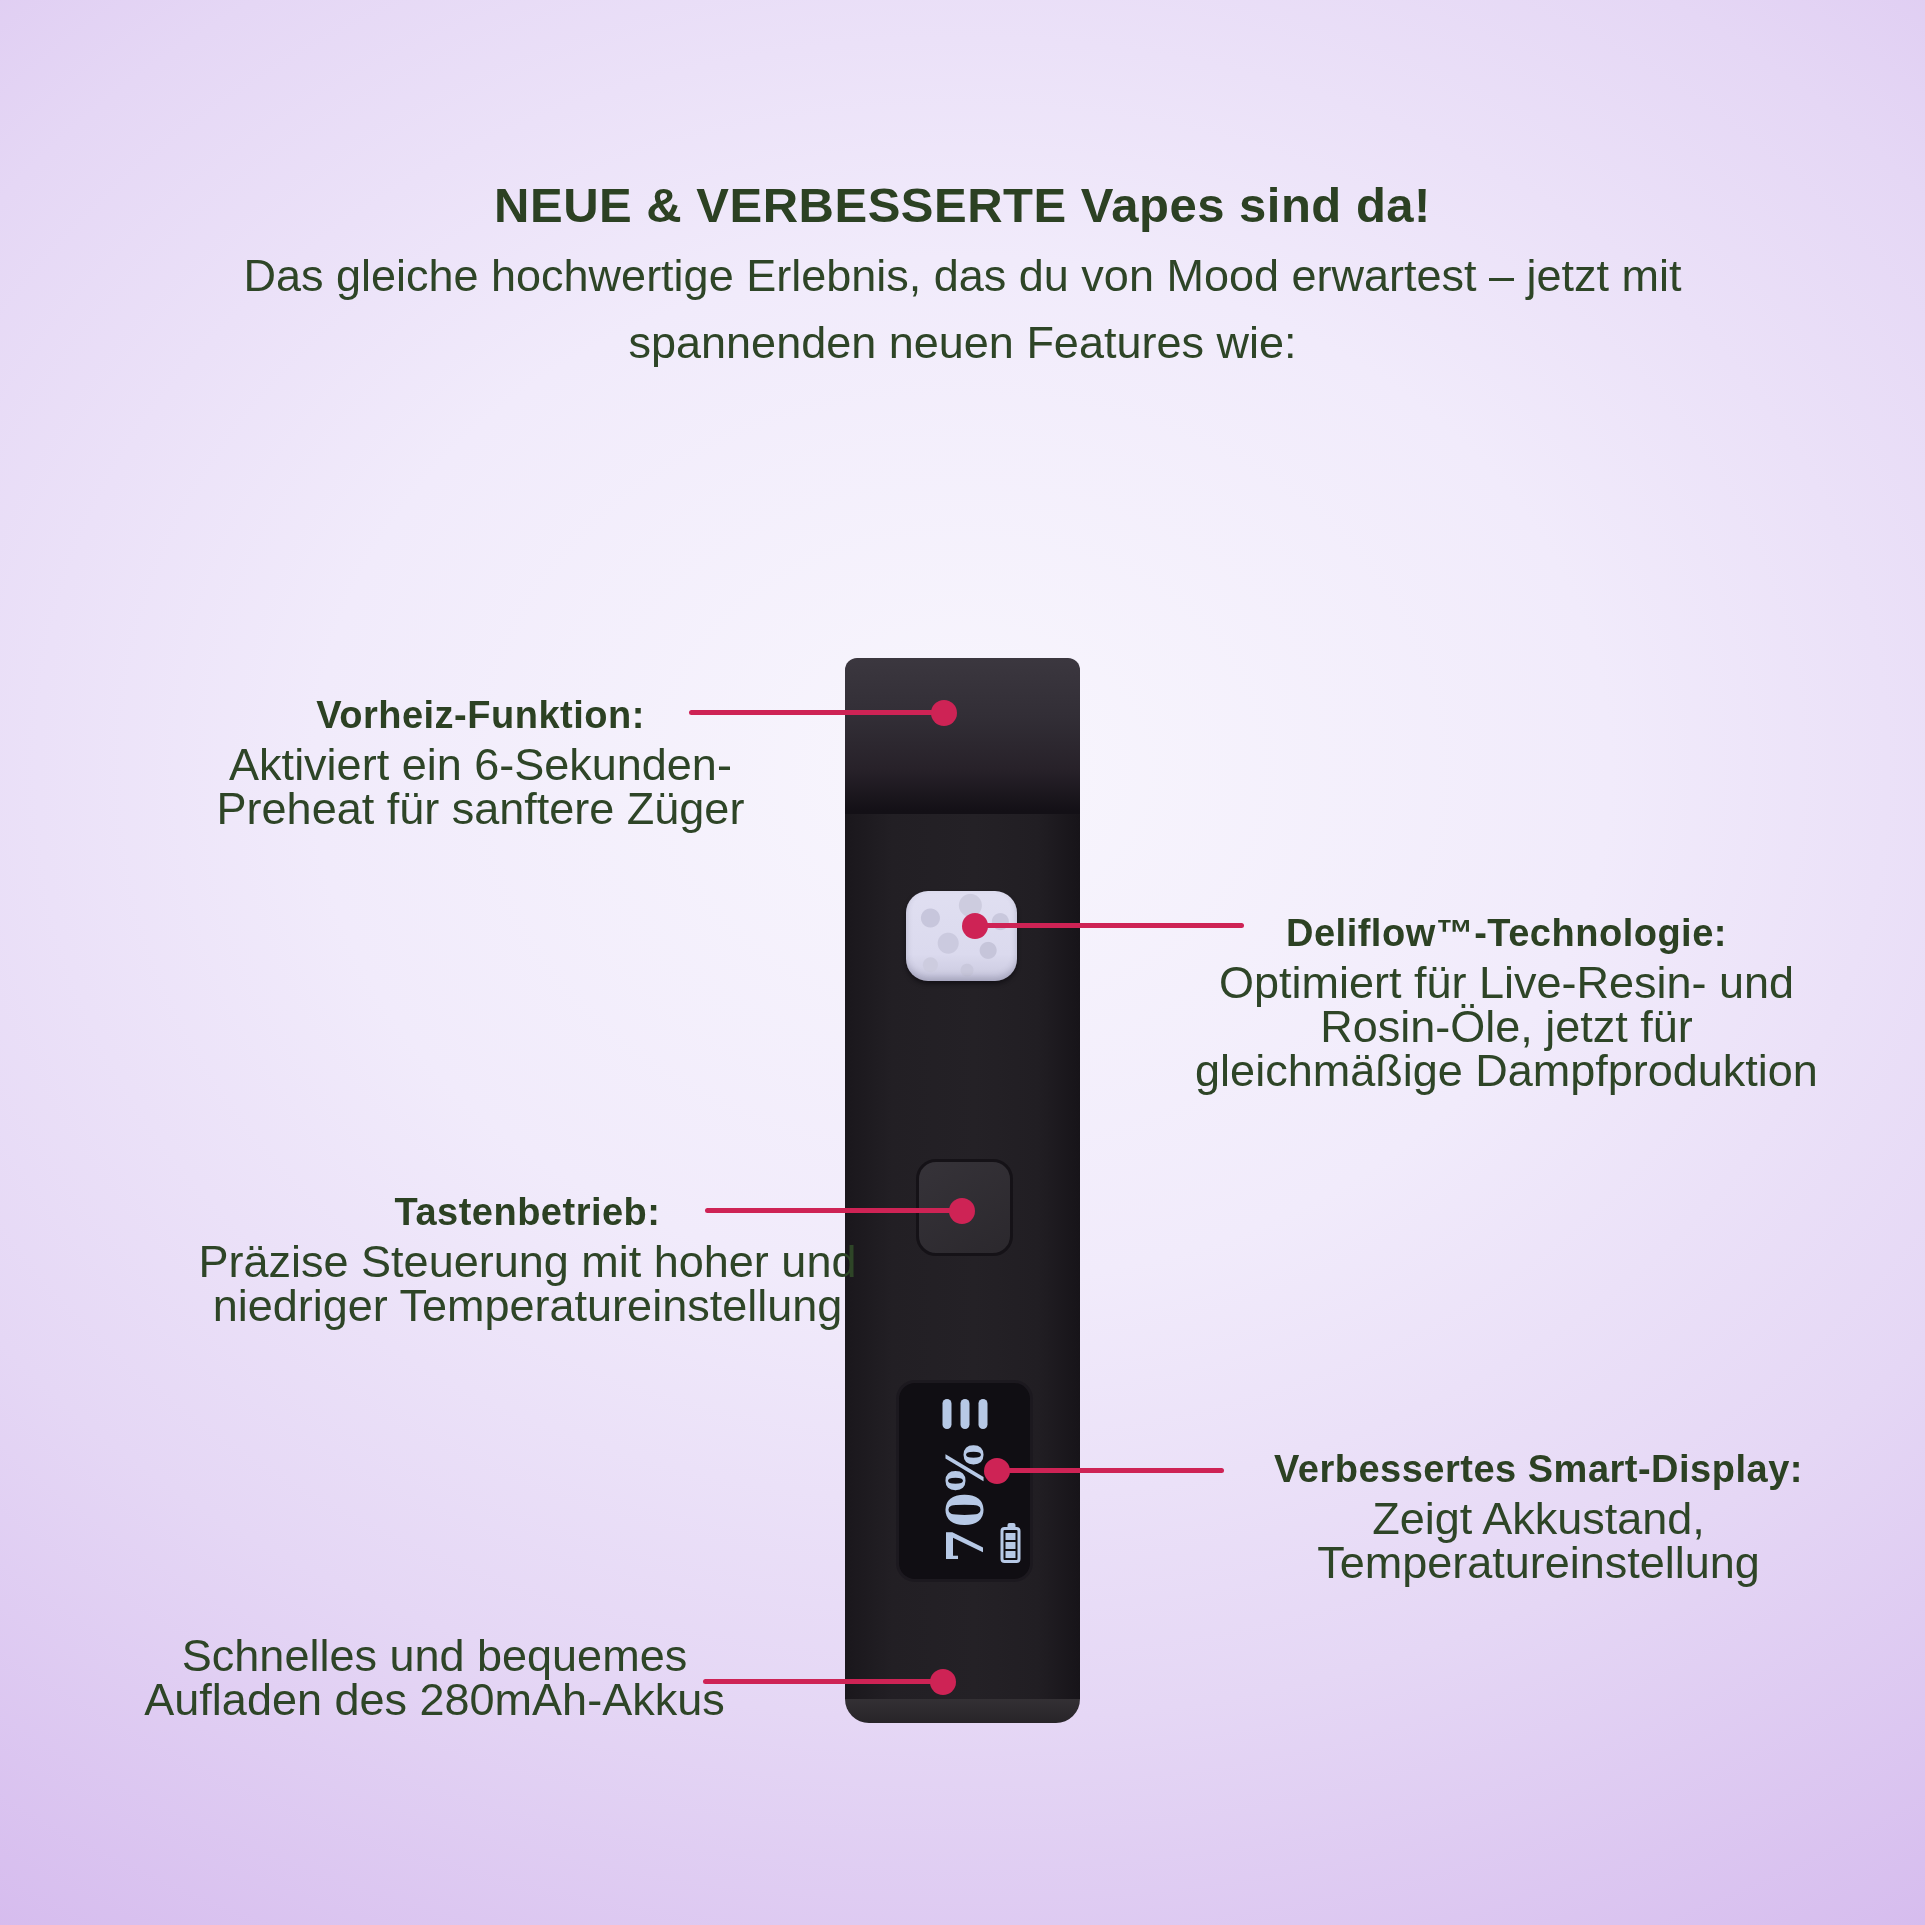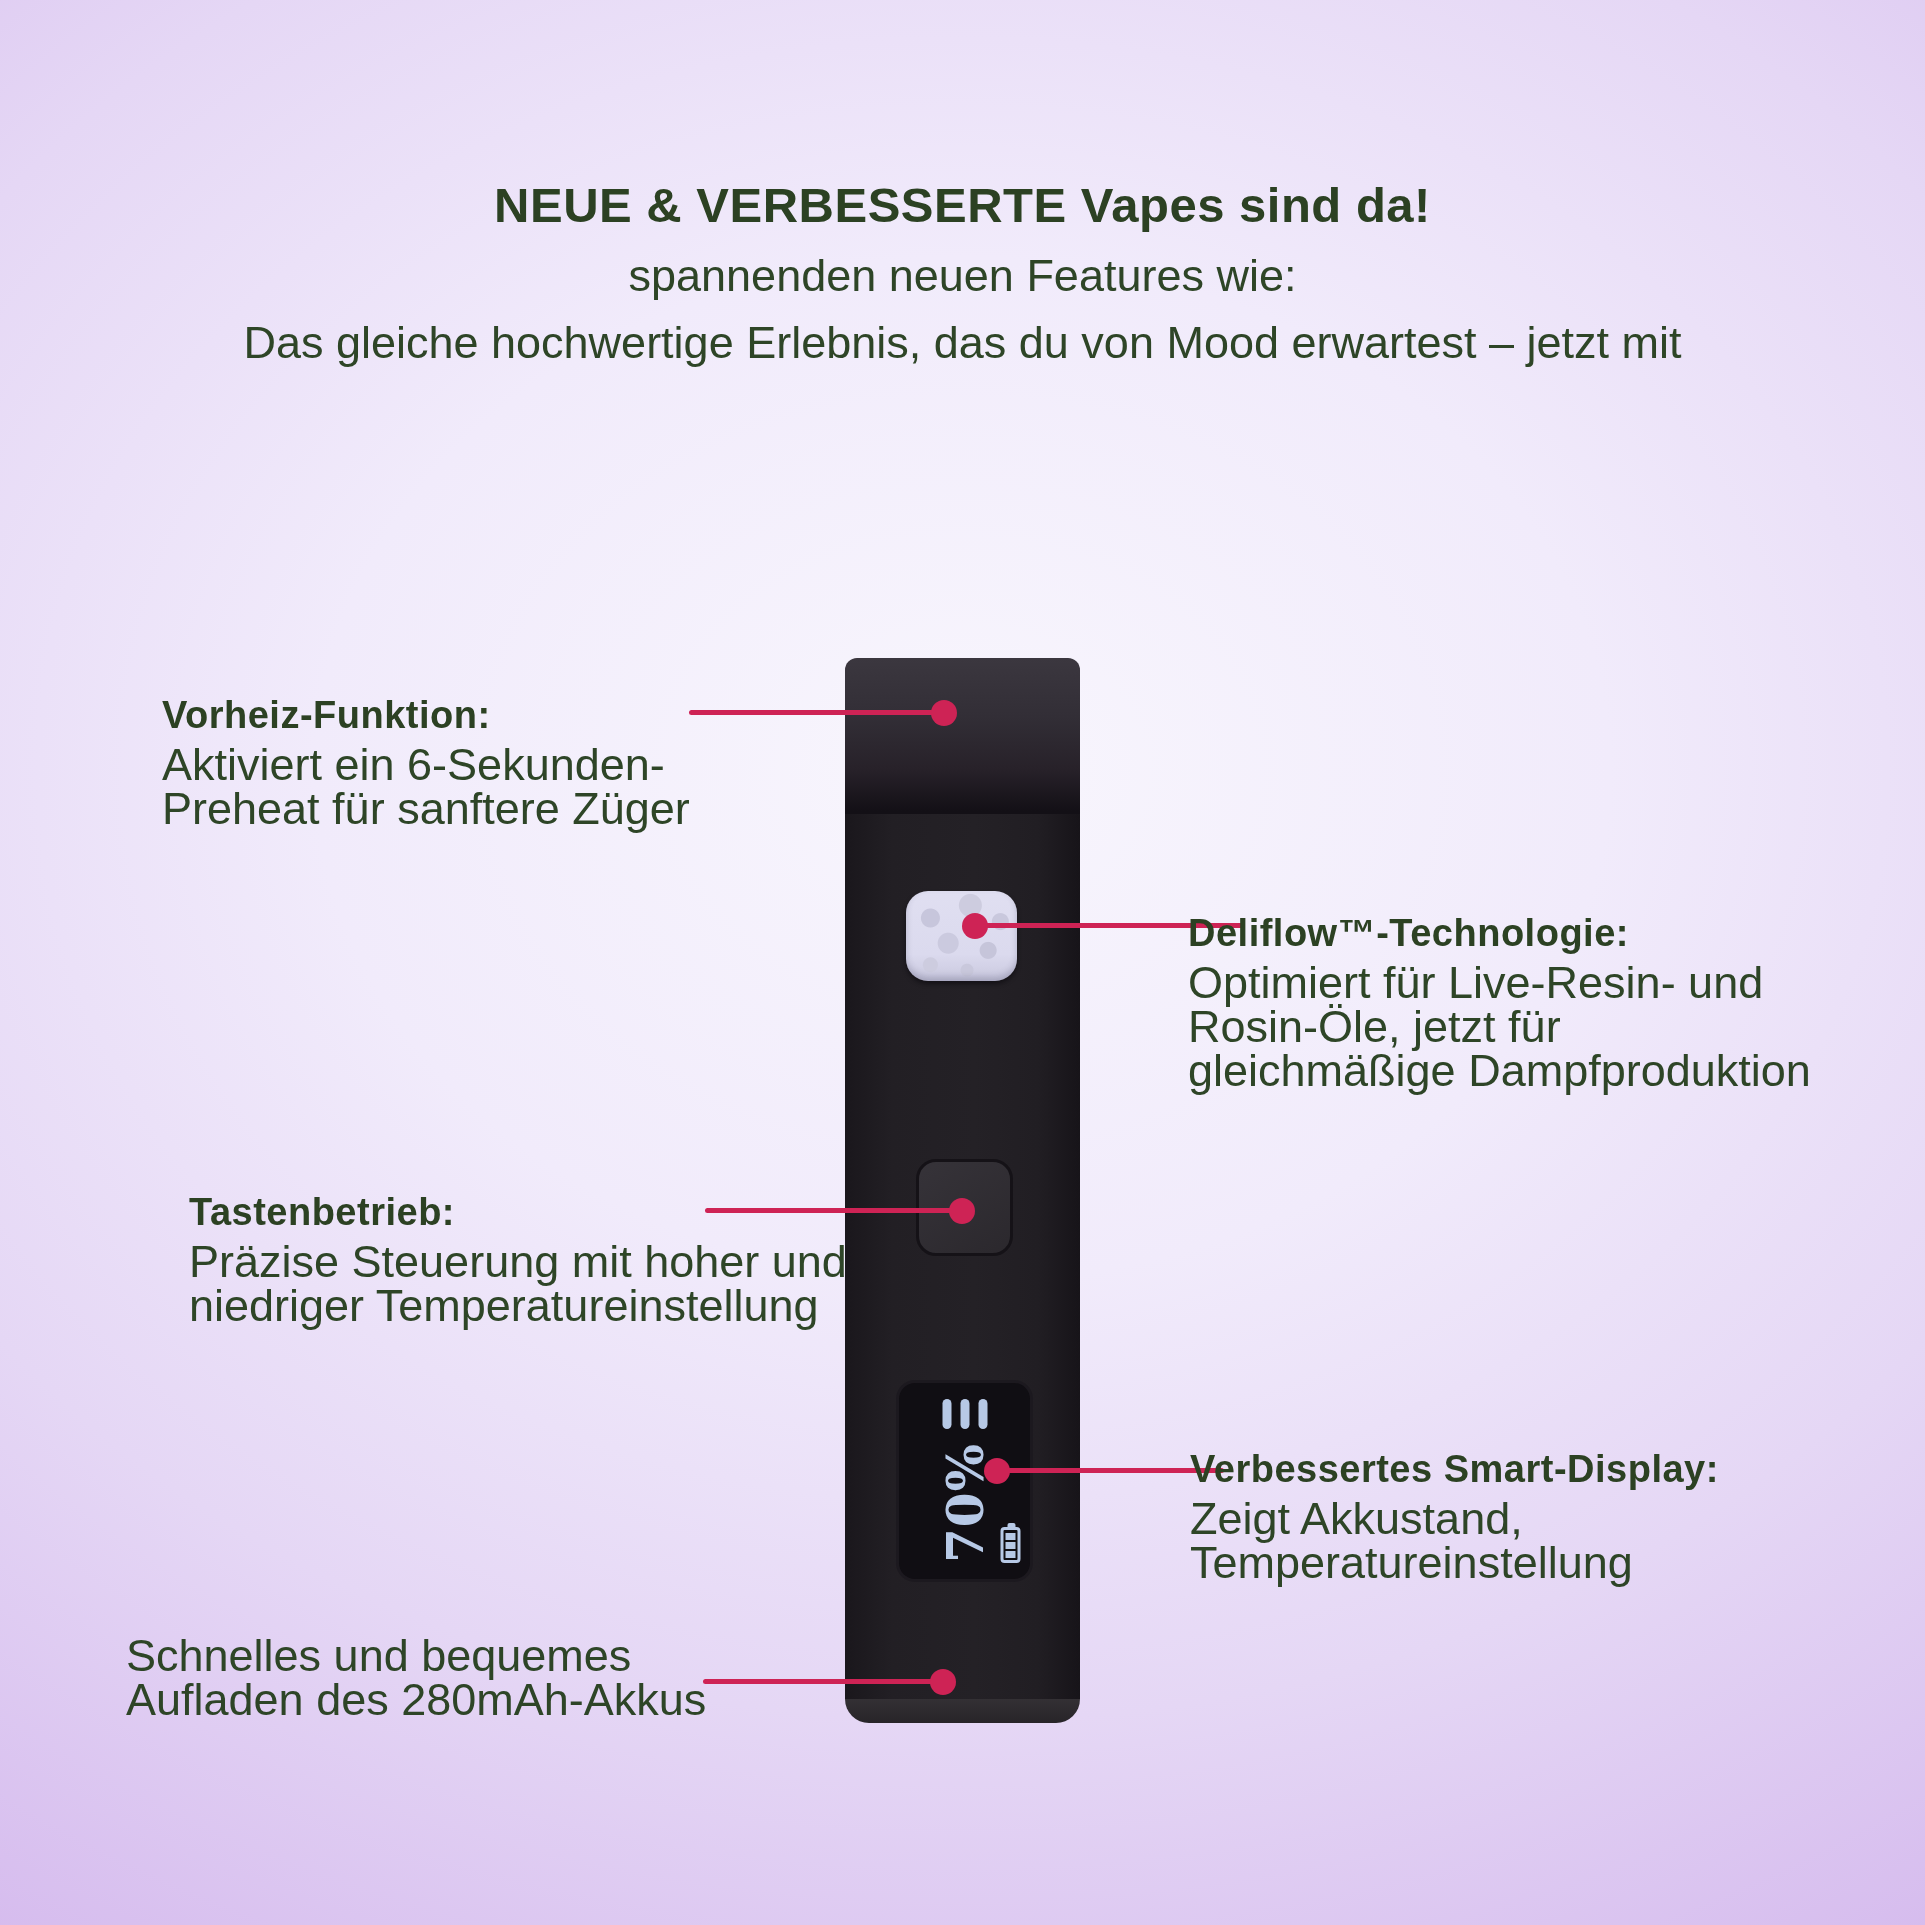--- a/index.html
+++ b/index.html
@@ -21,21 +21,21 @@
     color:#2c4123;
   }
   .subtitle{
     position:absolute;top:242px;left:0;width:100%;
     text-align:center;
     font-size:45px;line-height:67px;font-weight:400;
     color:#2e4527;
   }
 
   
-  .callout{position:absolute;color:#2e4527;}
+  .callout{position:absolute;text-align:center;color:#2e4527;}
   .callout .c-title{
     font-size:38px;line-height:44px;font-weight:bold;
     letter-spacing:0.5px;color:#2c4123;margin-bottom:6px;
   }
   .callout .c-line{font-size:45px;line-height:44px;}
   .callout.usb .c-title{margin-bottom:14px;}
 
   .co-vorheiz{left:162px;top:693px;width:637px;}
   .co-deliflow{left:1188px;top:911px;width:637px;}
   .co-tasten{left:189px;top:1190px;width:677px;}
@@ -120,22 +120,22 @@
     background:#b7c9e6;border-radius:0 2px 2px 0;
   }
 </style>
 </head>
 <body>
 
 <div class="canvas">
 
   <div class="title">NEUE &amp; VERBESSERTE Vapes sind da!</div>
   <div class="subtitle">
+    <div>Das gleiche hochwertige Erlebnis, das du von Mood erwartest – jetzt mit</div>
     <div>spannenden neuen Features wie:</div>
-    <div>Das gleiche hochwertige Erlebnis, das du von Mood erwartest – jetzt mit</div>
   </div>
 
   <div class="device">
     <div class="mouthpiece"></div>
     <div class="dev-body"></div>
     <div class="chin"></div>
     <div class="deliflow-window"></div>
     <div class="dev-button"></div>
     <div class="display">
       <div class="display-inner">

